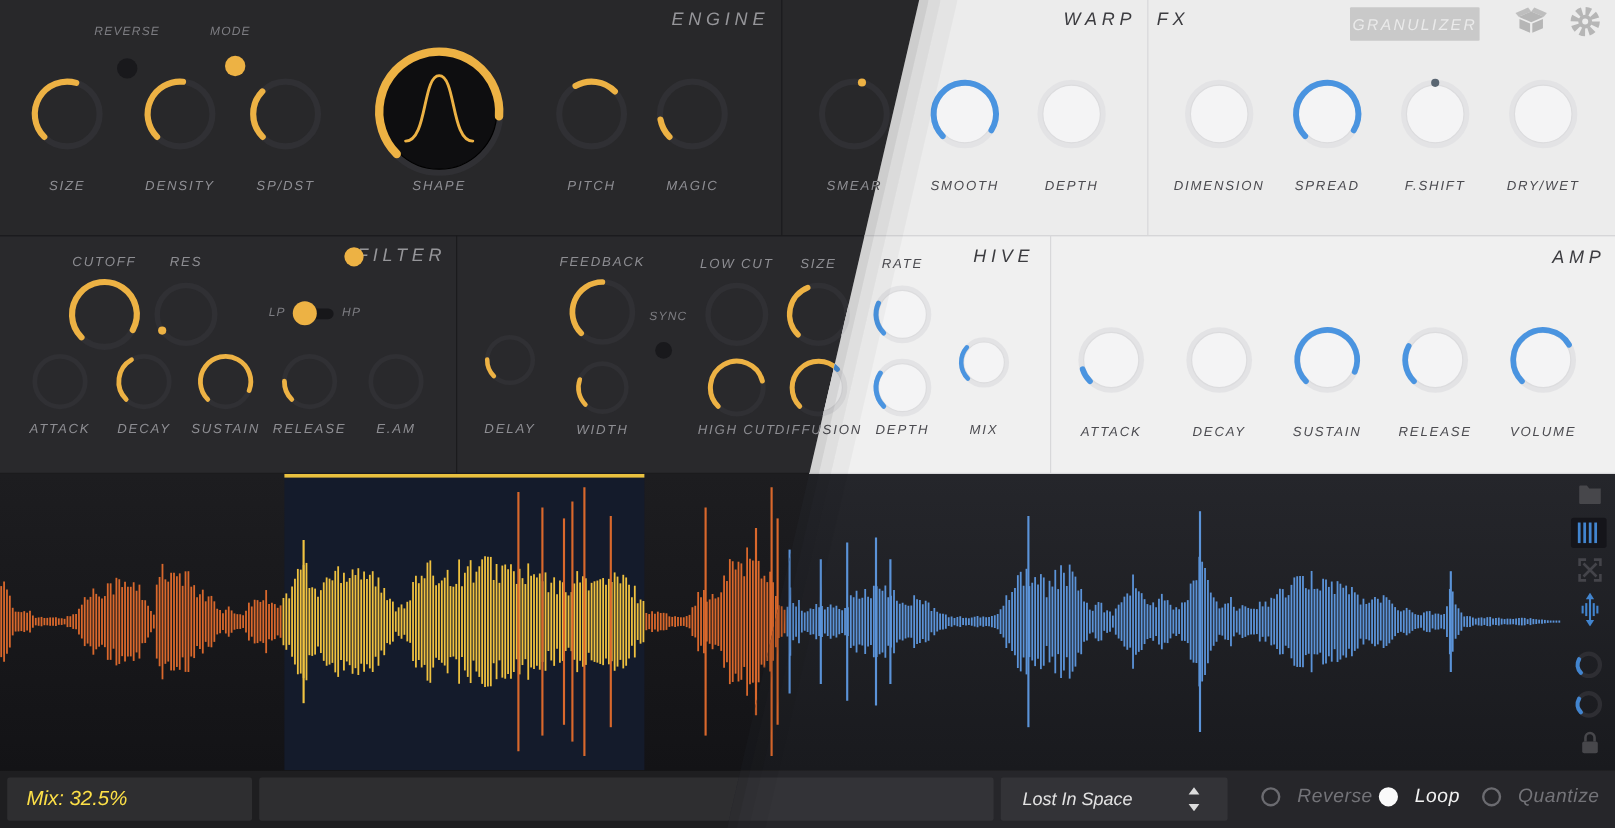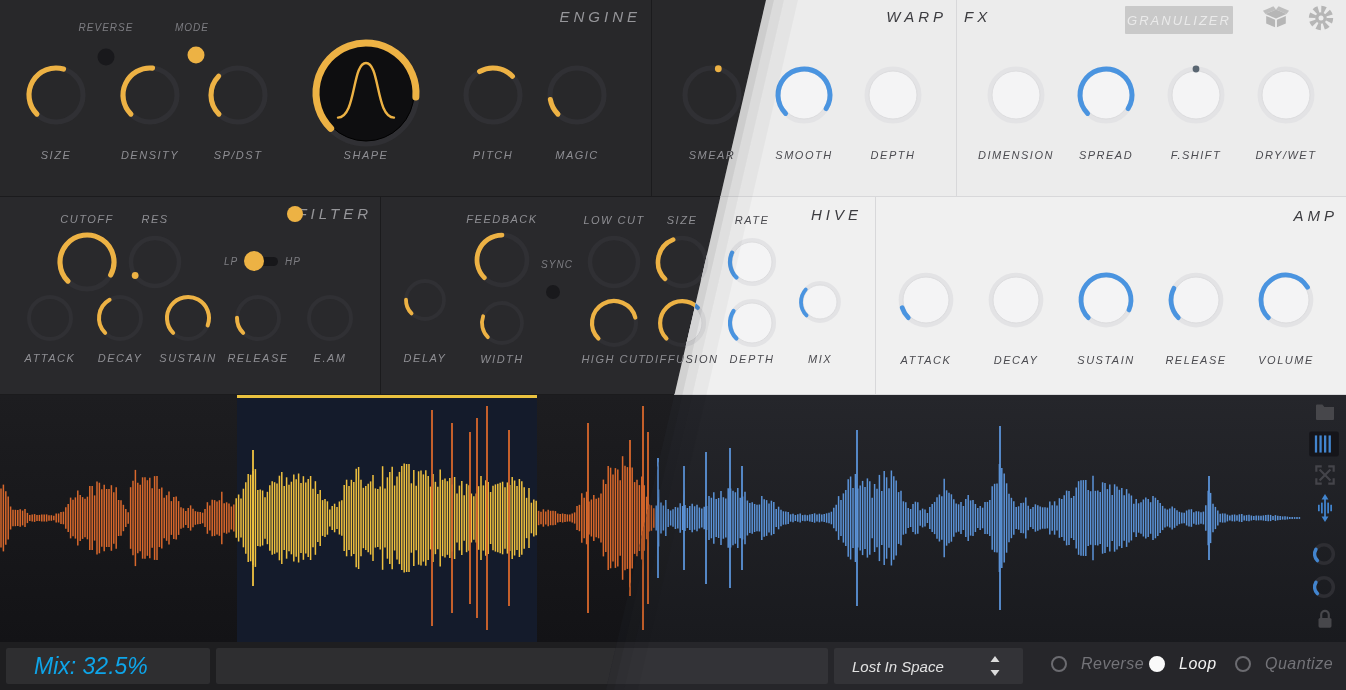--- a/index.html
+++ b/index.html
@@ -40,21 +40,21 @@
            font-size:11px;letter-spacing:1.5px;color:var(--klabel);white-space:nowrap;}
   .slabel{position:absolute;transform:translate(-50%,-50%);font-size:10px;letter-spacing:1px;color:var(--ksmall);white-space:nowrap;}
   .tdot{position:absolute;border-radius:50%;background:#19191c;transform:translate(-50%,-50%);}
   .tdot.on{background:var(--accent);}
   .switch-track{position:absolute;width:32px;height:9px;border-radius:5px;background:#17171a;}
   .switch-knob{position:absolute;width:20px;height:20px;border-radius:50%;background:var(--accent);transform:translate(-50%,-50%);}
   .gran-btn{position:absolute;left:1125px;top:6px;width:108px;height:28px;background:#c9c9c9;color:#eaeaea;
             font-size:13px;letter-spacing:2px;display:flex;align-items:center;justify-content:center;border-radius:1px;}
   .icon{position:absolute;}
   .ddtext{position:absolute;left:18px;top:50%;transform:translateY(-50%);font-size:15px;color:#e2e2e2;}
-  .mixtext{position:absolute;left:28px;top:50%;transform:translateY(-50%);font-size:23px;color:#0ea5e9;}
+  .mixtext{position:absolute;left:16px;top:50%;transform:translateY(-50%);font-size:17px;color:#fde047;}
   .radio{position:absolute;top:13px;display:flex;align-items:center;gap:14px;}
   .radio .rc{width:16px;height:16px;border-radius:50%;border:2px solid #6b6b70;box-sizing:border-box;}
   .radio.sel .rc{background:#fafafa;border-color:#fafafa;}
   .radio .rl{font-size:16px;color:#737378;letter-spacing:0.5px;}
   .radio.sel .rl{color:#f2f2f2;}
   #light-wrap{position:absolute;inset:0;clip-path:polygon(766px 0,1346px 0,1346px 690px,606px 690px);}
   .edge{position:absolute;inset:0;pointer-events:none;background:rgba(0,0,0,1);}
   .e1{clip-path:polygon(766px 0,774px 0,614px 690px,606px 690px);opacity:.13;}
   .e2{clip-path:polygon(774px 0,784px 0,624px 690px,614px 690px);opacity:.07;}
   .e3{clip-path:polygon(784px 0,798px 0,638px 690px,624px 690px);opacity:.03;}

